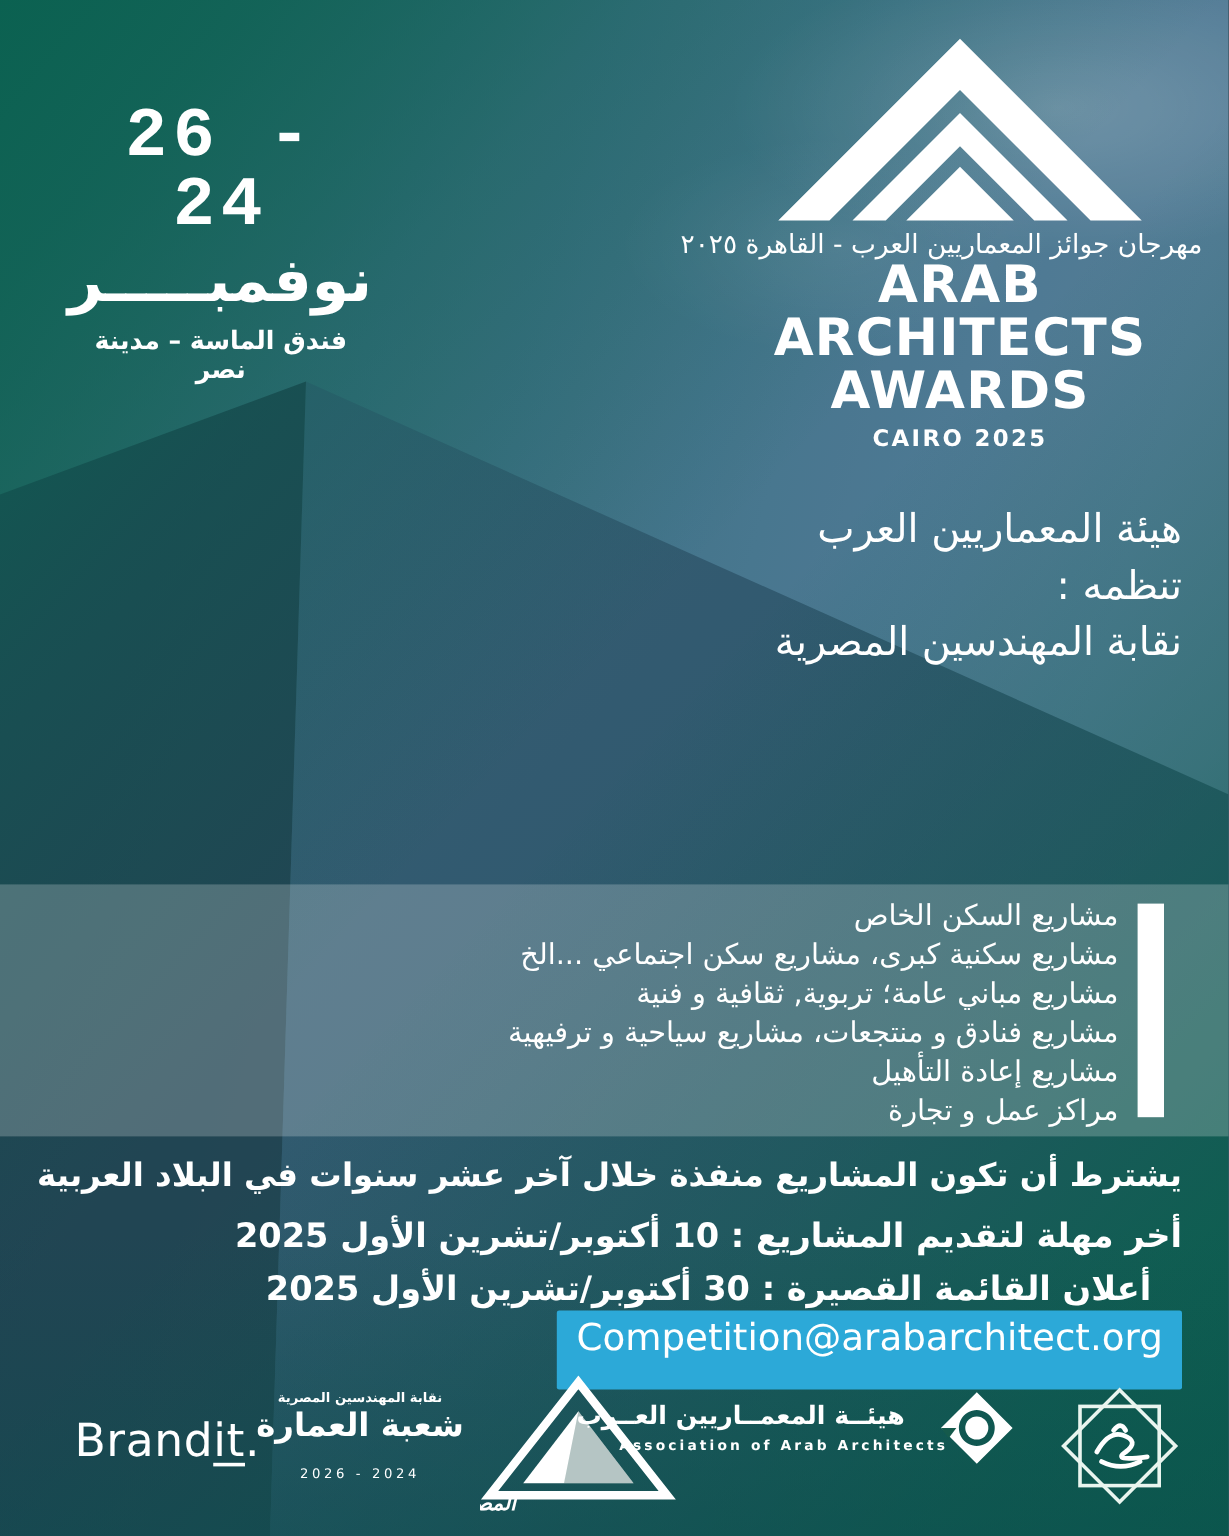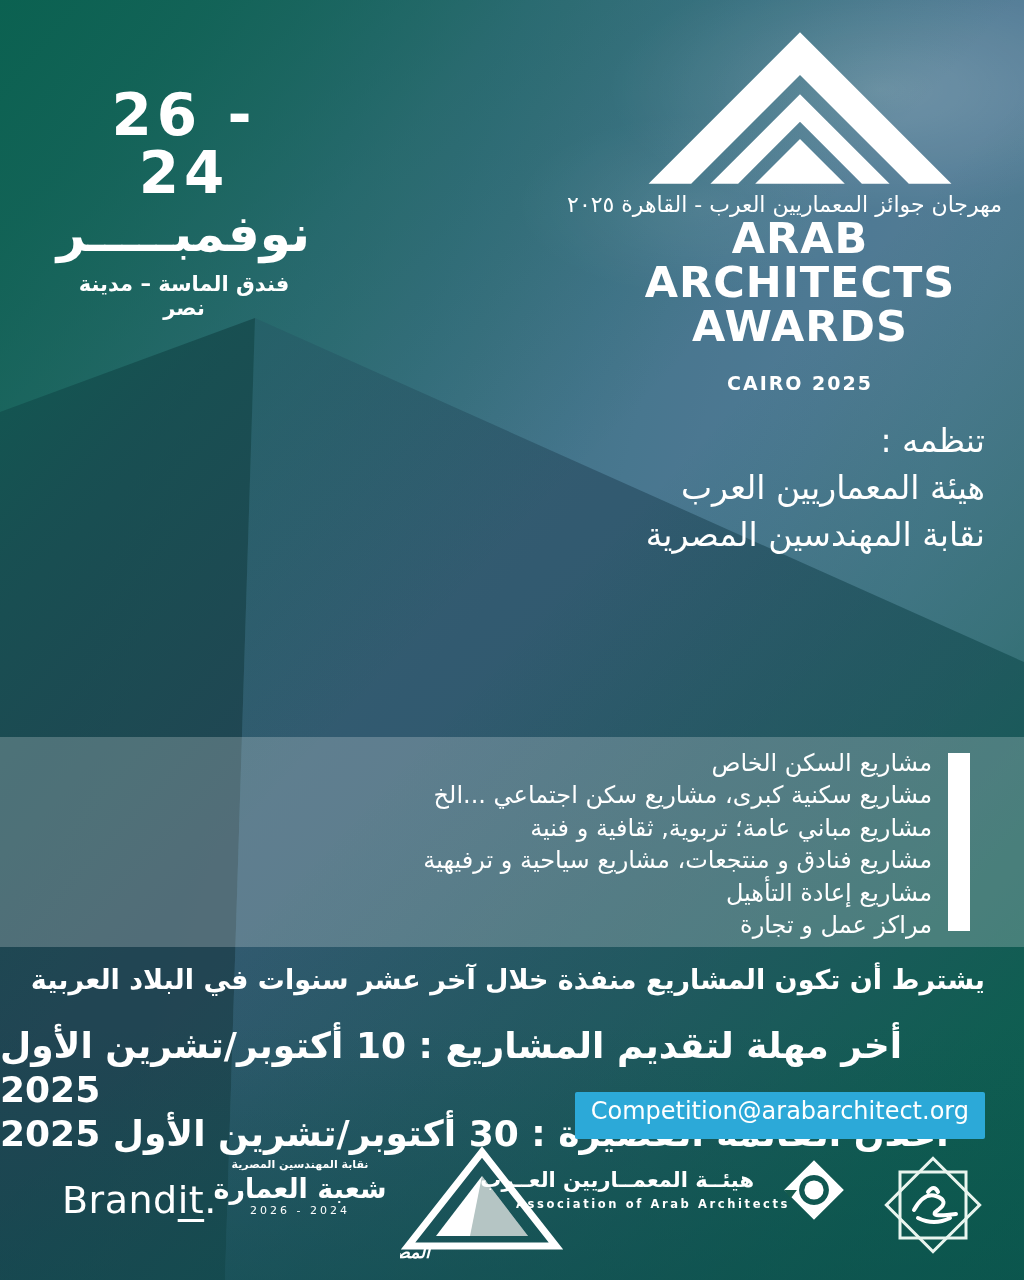--- a/index.html
+++ b/index.html
@@ -16,57 +16,57 @@
   
   .pyr{position:absolute;left:0;top:0;}
   
   .tint-tl{background:linear-gradient(133deg, rgba(10,97,80,0.97) 0%, rgba(10,97,80,0.78) 10%, rgba(10,97,80,0.38) 24%, rgba(10,97,80,0) 46%);}
   .tint-br{background:linear-gradient(313deg, rgba(9,96,77,0.97) 0%, rgba(9,96,77,0.80) 12%, rgba(9,96,77,0.38) 28%, rgba(9,96,77,0) 50%);}
   .tint-bottom{background:linear-gradient(to top, rgba(13,74,77,0.45) 0%, rgba(13,74,77,0) 20%);}
   .cast{background:rgba(22,88,94,0.12);}
 
   
   .date-block{position:absolute;left:58px;top:86px;width:252px;text-align:center;}
-  .date-days{font-size:58px;font-weight:800;letter-spacing:5px;line-height:1;direction:ltr;}
+  .date-days{font-size:58px;font-weight:800;letter-spacing:5px;line-height:1;direction:ltr;font-family:Liberation Mono, monospace;}
   .date-month{font-size:50px;font-weight:700;line-height:1.15;margin-top:4px;direction:rtl;}
   .date-venue{font-size:21px;font-weight:700;margin-top:8px;direction:rtl;}
 
   
   .logo-block{position:absolute;left:598px;top:28px;width:404px;text-align:center;}
   .logo-icon{display:block;margin:0 auto;}
   .logo-ar{font-size:22px;margin-top:4px;direction:rtl;white-space:nowrap;}
   .logo-en{font-size:43px;font-weight:800;line-height:1.02;letter-spacing:1px;font-family:"DejaVu Sans",sans-serif;}
-  .logo-sub{font-size:19px;font-weight:700;letter-spacing:2px;margin-top:23px;}
+  .logo-sub{font-size:19px;font-weight:700;letter-spacing:2px;margin-top:6px;}
 
   
   .organizers{position:absolute;right:39px;top:418px;text-align:right;direction:rtl;font-size:33px;line-height:1.42;}
   
   .callout{position:absolute;right:39px;top:592px;direction:rtl;font-size:36px;font-weight:700;color:#38B6E0;}
   
   .invitation{position:absolute;right:39px;top:688px;direction:rtl;font-size:26px;}
 
   
   .band{position:absolute;left:0;right:0;top:737px;height:210px;background:rgba(255,255,255,0.22);}
   .list-bar{position:absolute;right:54px;top:753px;width:22px;height:178px;background:#ffffff;}
   .categories{position:absolute;right:92px;top:747px;direction:rtl;text-align:right;font-size:24px;line-height:32.4px;list-style:none;margin:0;padding:0;}
 
   
   .condition{position:absolute;right:39px;top:964px;direction:rtl;font-size:27px;font-weight:600;}
-  .deadlines{position:absolute;right:39px;top:1008px;direction:rtl;text-align:left;font-size:36px;font-weight:700;line-height:44px;margin-top:16px;}
+  .deadlines{position:absolute;right:39px;top:1008px;direction:rtl;text-align:center;font-size:28px;font-weight:700;line-height:44px;}
   .deadline-value{font-weight:700;}
   .submission{position:absolute;right:39px;top:1092px;direction:rtl;display:flex;align-items:center;gap:12px;font-size:29px;font-weight:700;}
-  .email-chip{background:#2CA9D8;color:#fff;direction:ltr;font-weight:400;font-size:24px;padding:5px 16px 14px;border-radius:2px;}
+  .email-chip{background:#2CA9D8;color:#fff;direction:ltr;font-weight:400;font-size:31px;padding:5px 16px 25px;border-radius:2px;}
 
   
   .brandit{position:absolute;left:62px;top:1178px;font-size:38px;font-weight:500;letter-spacing:0.5px;}
   .brandit .ul{text-decoration:underline;text-underline-offset:6px;}
   .division{position:absolute;left:212px;top:1158px;width:176px;text-align:center;direction:rtl;}
   .division-top{font-size:11px;font-weight:700;}
   .division-main{font-size:27px;font-weight:700;margin-top:2px;}
-  .division-years{font-size:11px;letter-spacing:3px;margin-top:0;direction:ltr;}
+  .division-years{font-size:11px;letter-spacing:3px;margin-top:18px;direction:ltr;}
   .syndicate{position:absolute;left:400px;top:1146px;}
   .association{position:absolute;left:516px;top:1168px;width:238px;text-align:center;}
   .association-ar{font-size:21px;font-weight:700;direction:rtl;white-space:nowrap;}
   .association-en{font-size:11.5px;font-weight:700;letter-spacing:2.6px;margin-top:5px;white-space:nowrap;}
   .assoc-icon{position:absolute;left:782px;top:1158px;}
   .star-logo{position:absolute;left:876px;top:1148px;}
 </style>
 </head>
 <body>
 
@@ -106,22 +106,22 @@
       <polygon fill="#fff" points="66,146 150,62 234,146 208,146 150,88 92,146"></polygon>
       <polygon fill="#fff" points="108,146 150,104 192,146"></polygon>
     </svg>
     <div class="logo-ar">مهرجان جوائز المعماريين العرب - القاهرة ٢٠٢٥</div>
     <div class="logo-en">ARAB ARCHITECTS</div>
     <div class="logo-en">AWARDS</div>
     <div class="logo-sub">CAIRO 2025</div>
   </div>
 
   <div class="organizers">
+    <div>هيئة المعماريين العرب</div>
     <div>تنظمه :</div>
-    <div>هيئة المعماريين العرب</div>
     <div>نقابة المهندسين المصرية</div>
   </div>
 
 
 
   <ul class="categories">
     <li>مشاريع السكن الخاص</li>
     <li>مشاريع سكنية كبرى، مشاريع سكن اجتماعي ...الخ</li>
     <li>مشاريع مباني عامة؛ تربوية, ثقافية و فنية</li>
     <li>مشاريع فنادق و منتجعات، مشاريع سياحية و ترفيهية</li>

